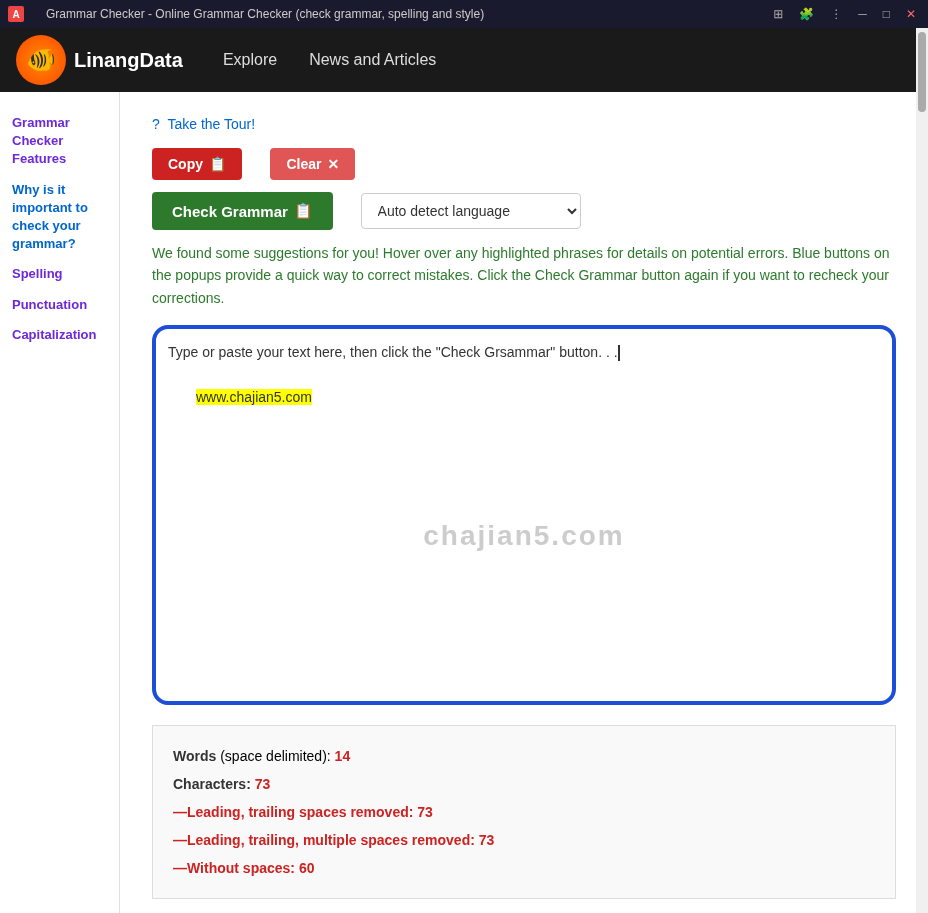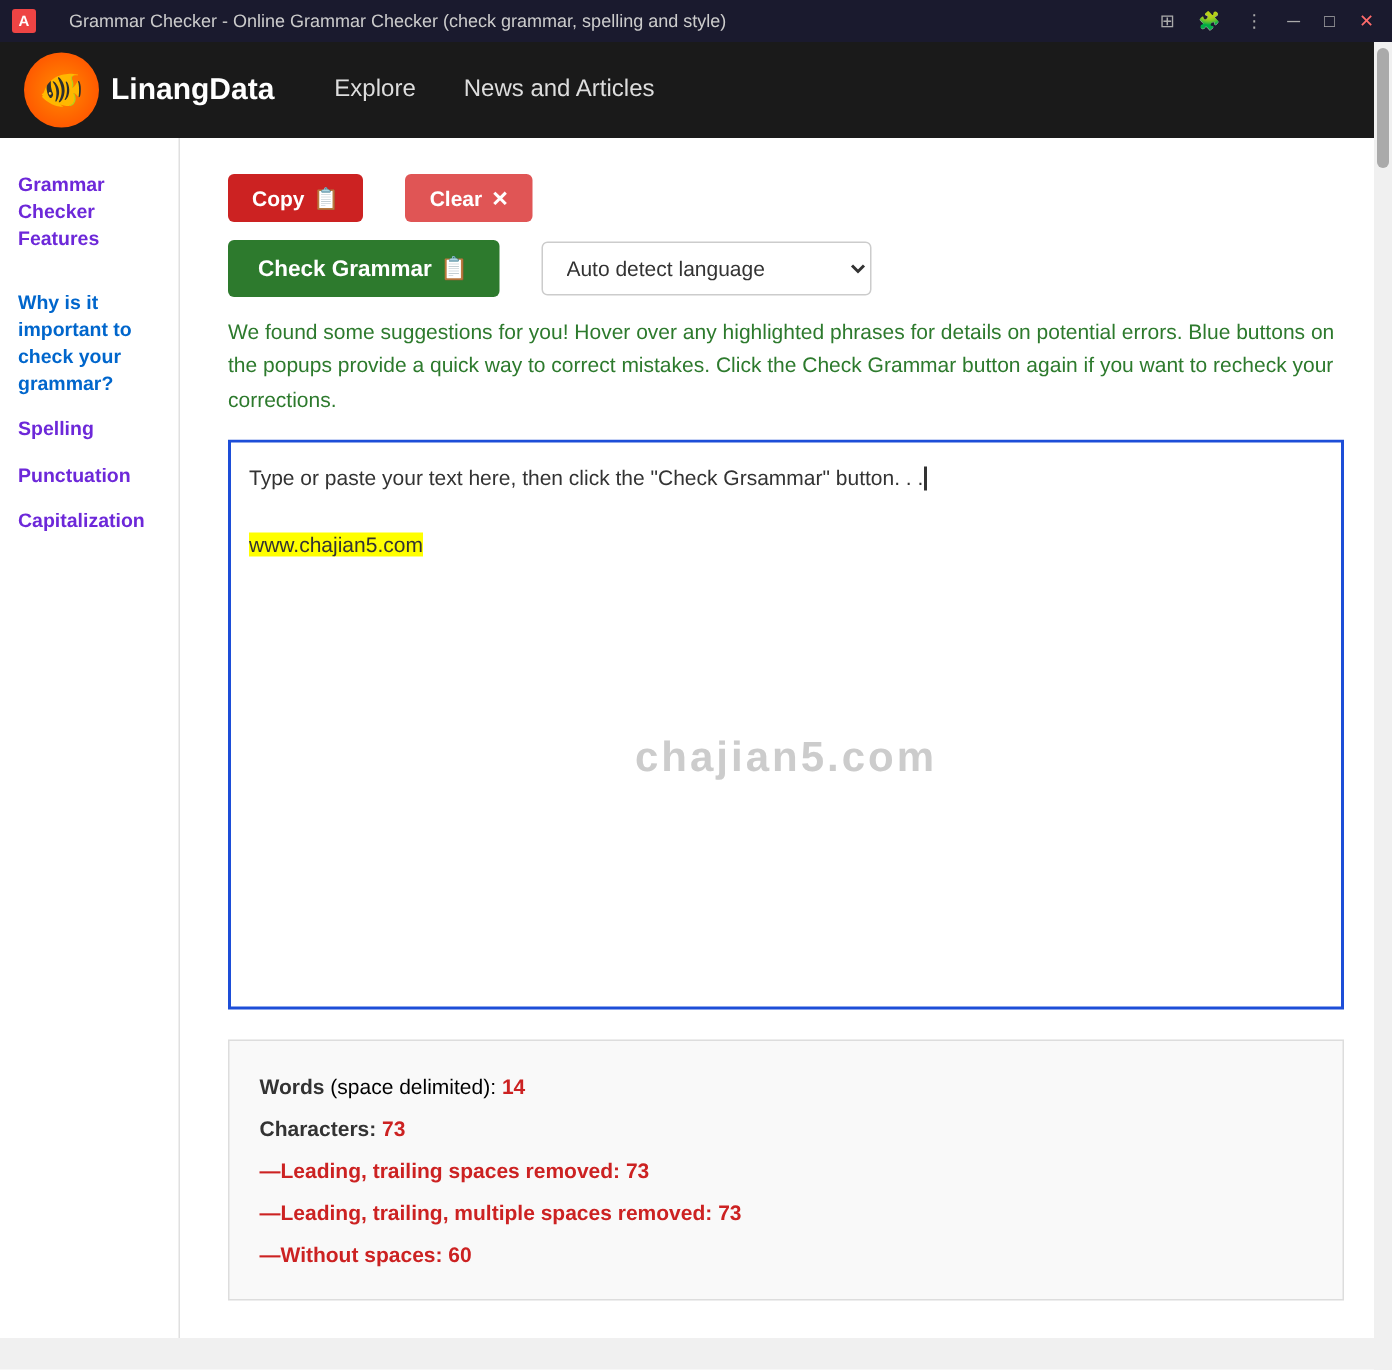--- a/index.html
+++ b/index.html
@@ -84,21 +84,20 @@
       font-size: 13px;
       color: #6d28d9;
       padding: 6px 4px;
       cursor: pointer;
       line-height: 1.4;
       font-weight: bold;
     }
     .sidebar-item.active {
       color: #0066cc;
       font-weight: bold;
-      margin-top: 12px;
     }
 
     
     .content {
       flex: 1;
       padding: 24px 32px;
     }
 
     .tour-link {
       color: #0066cc;
@@ -153,22 +152,22 @@
     }
 
     .suggestion-text {
       color: #2d7a2d;
       font-size: 14px;
       line-height: 1.6;
       margin-bottom: 16px;
     }
 
     .text-area-wrapper {
-      border: 2px solid #1d4ed8;
-      border-radius: 0;
+      border: 4px solid #1d4ed8;
+      border-radius: 16px;
       min-height: 380px;
       padding: 12px;
       background: white;
       position: relative;
       margin-bottom: 20px;
     }
     .text-area-content {
       font-size: 14px;
       color: #333;
       line-height: 1.6;
@@ -190,20 +189,21 @@
       color: #ccc;
       font-size: 28px;
       font-weight: bold;
       pointer-events: none;
       white-space: nowrap;
       letter-spacing: 2px;
     }
     .highlighted-url {
       background: #ffff00;
       display: inline;
+      margin-left: 28px;
     }
 
     
     .stats-box {
       border: 1px solid #ddd;
       border-radius: 0;
       padding: 16px 20px;
       background: #f9f9f9;
       font-size: 14px;
       line-height: 2;
@@ -265,20 +265,26 @@
   <div class="sidebar">
     <div class="sidebar-item">Grammar Checker Features</div>
     <div class="sidebar-item active">Why is it important to check your grammar?</div>
     <div class="sidebar-item">Spelling</div>
     <div class="sidebar-item">Punctuation</div>
     <div class="sidebar-item">Capitalization</div>
   </div>
 
   <div class="content">
 
+    <div style="margin-bottom:16px;">
+      <a class="tour-link">
+        <span class="tour-question">?</span>
+        <span>Take the Tour!</span>
+      </a>
+    </div>
 
     <div class="btn-row">
       <button class="btn btn-red">
         <span>Copy</span>
         <span>📋</span>
       </button>
       <button class="btn btn-pink">
         <span>Clear</span>
         <span style="font-weight:bold;">✕</span>
       </button>

